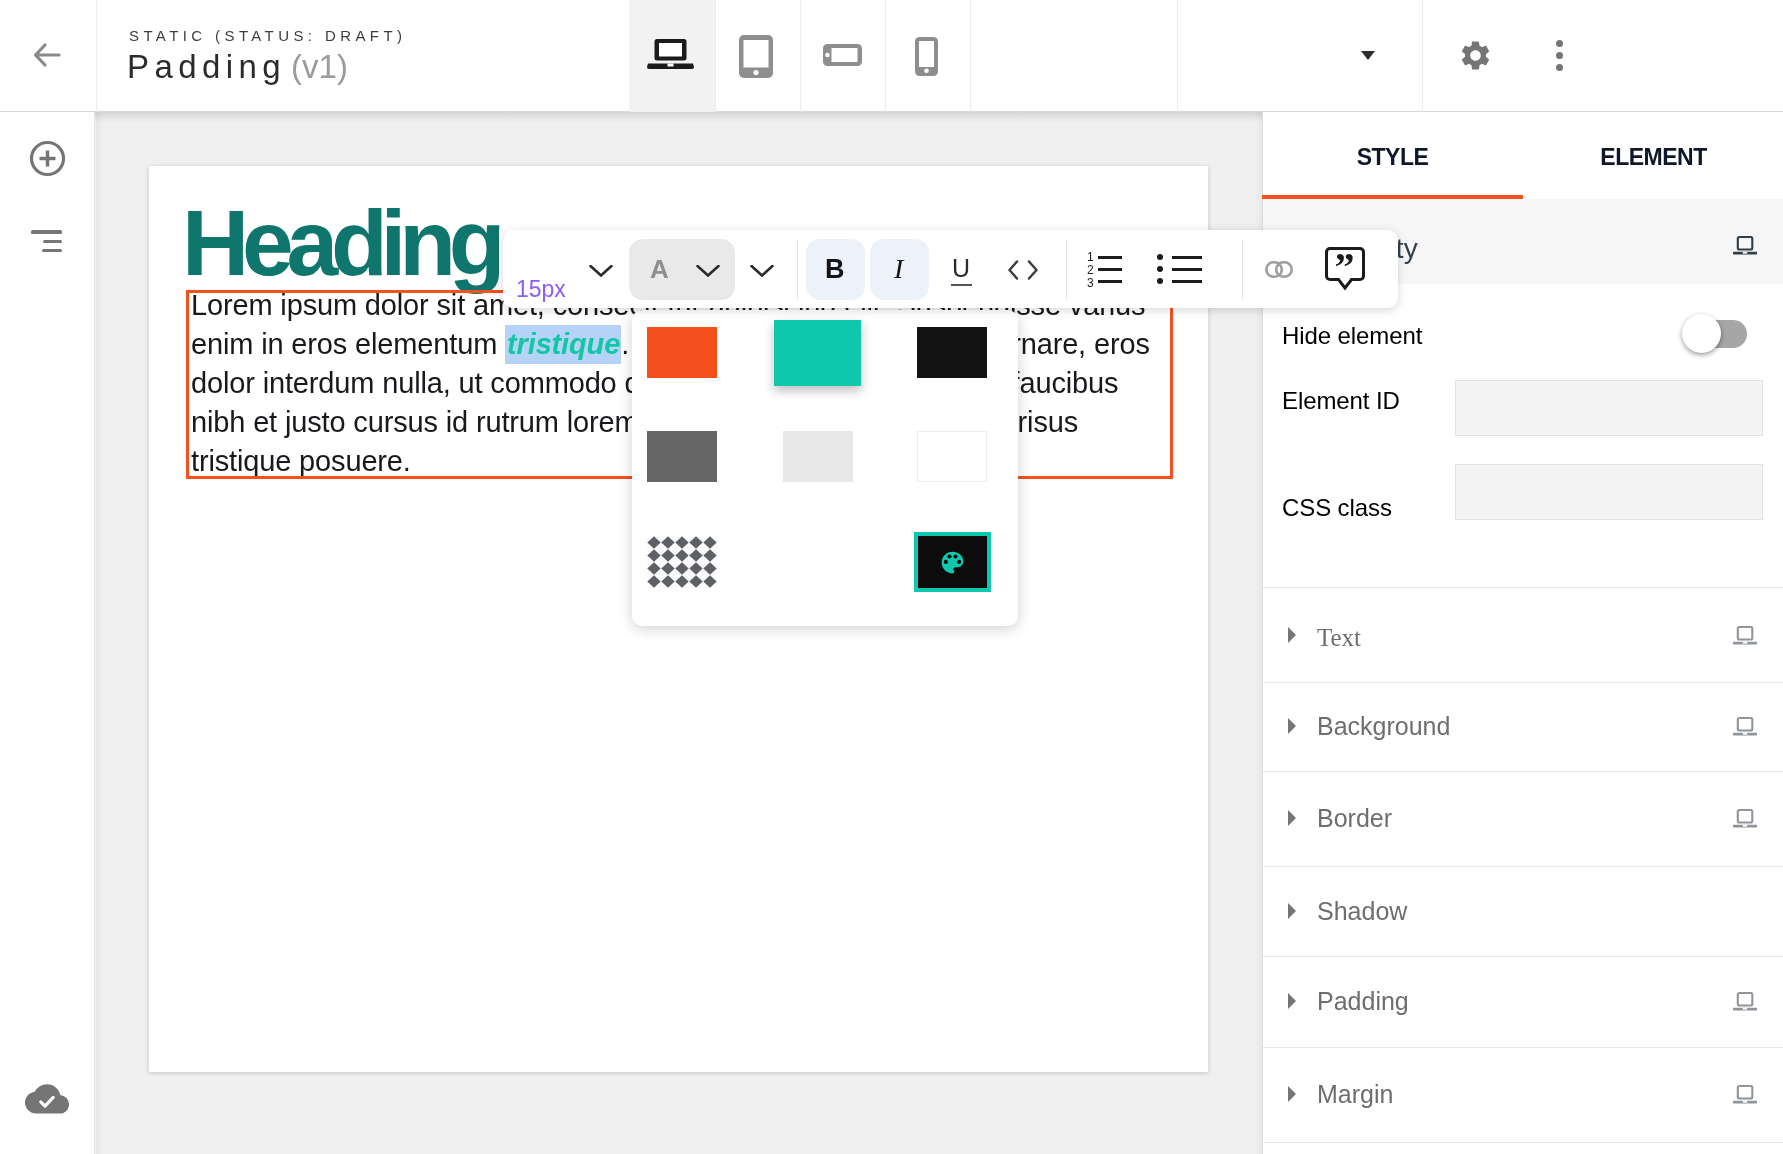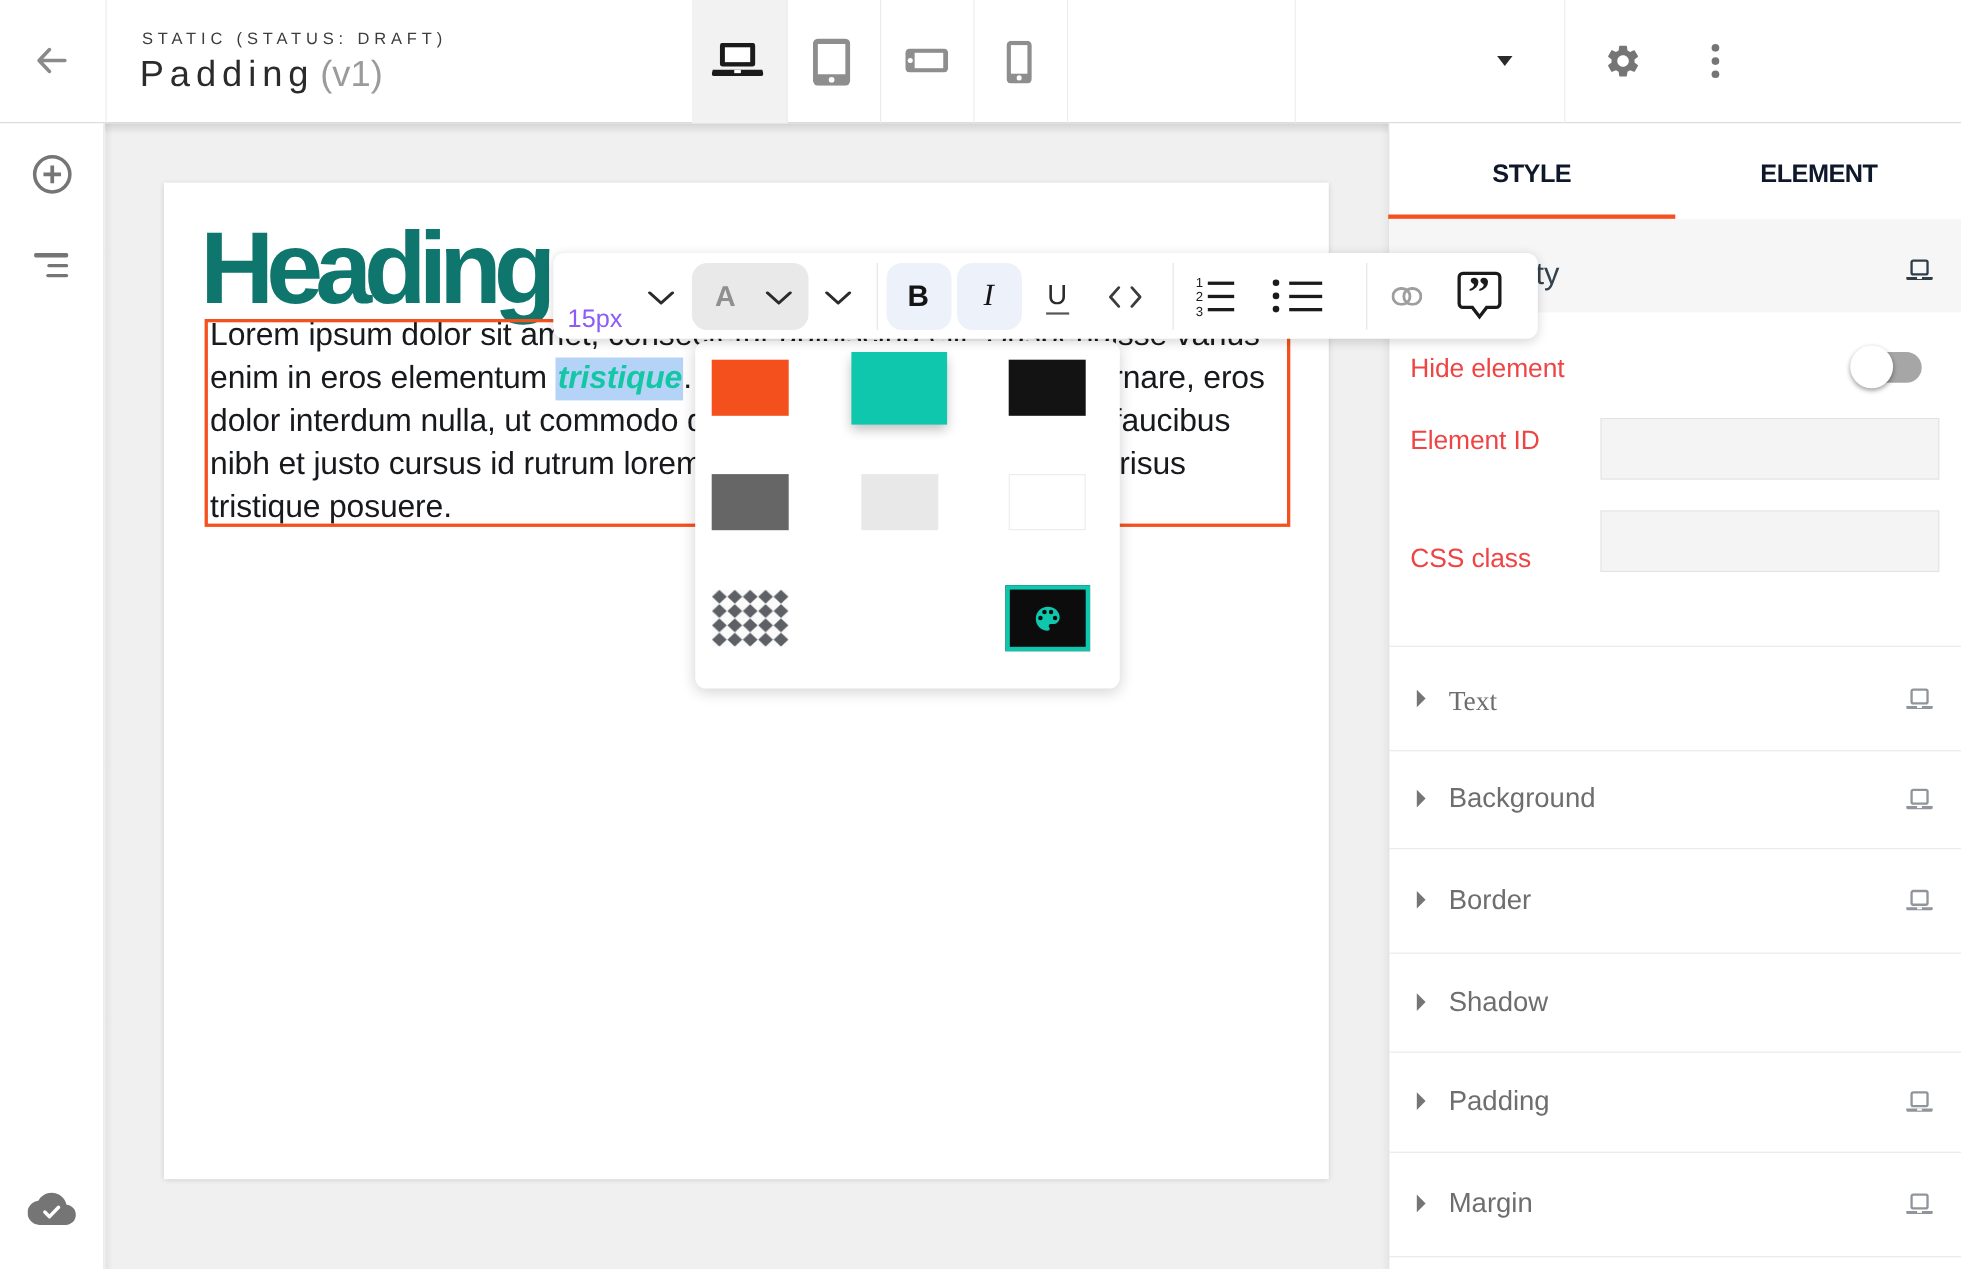--- a/index.html
+++ b/index.html
@@ -50,21 +50,21 @@
     line-height:68px; }
 
   
   #sidebar { left:1262px; top:112px; width:521px; height:1042px; background:#fff;
     border-left:1px solid #ddd; }
   .tab { top:146px; width:261px; font-size:23px; line-height:23px; text-align:center;
     letter-spacing:-0.5px; color:#0f172a;font-weight:bold; }
   #tab-underline { left:1262px; top:195px; width:261px; height:4px; background:#f4511e; }
   #visbar { left:1263px; top:199px; width:520px; height:85px; background:#f6f6f6; }
   #vislabel { left:1317px; top:235px; font-size:28px; line-height:28px; color:#33424e; }
-  .rowlabel { font-size:24px; line-height:24px; color:#ef4444; letter-spacing:-0.1px; }
+  .rowlabel { font-size:24px; line-height:24px; color:#000000; letter-spacing:-0.1px; }
   .inputbox { left:1455px; width:308px; height:56px; background:#f4f4f4; border:1px solid #e3e3e3; }
   .secdiv { left:1263px; width:520px; height:1px; background:#e8e8e8; }
   #togtrack { left:1689px; top:320px; width:58px; height:28px; border-radius:14px; background:#a6a6a6; }
   #togknob { left:1682px; top:314px; width:39px; height:39px; border-radius:50%; background:#fff;
     box-shadow:0 2px 5px rgba(0,0,0,0.4); }
   .seclabel { font-size:25px; line-height:25px; color:#6e6e6e; }
   .sectri { width:0; height:0; border-left:8.5px solid #757575; border-top:8px solid transparent;
     border-bottom:8px solid transparent; }
 
   

